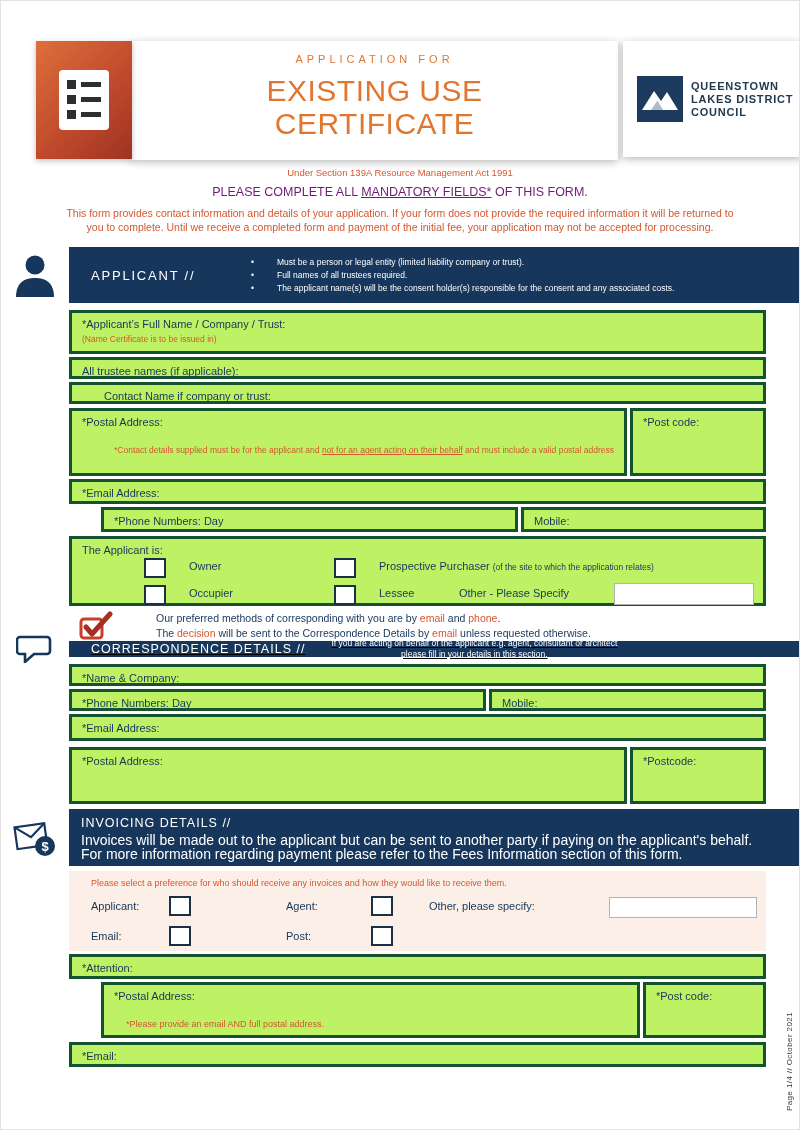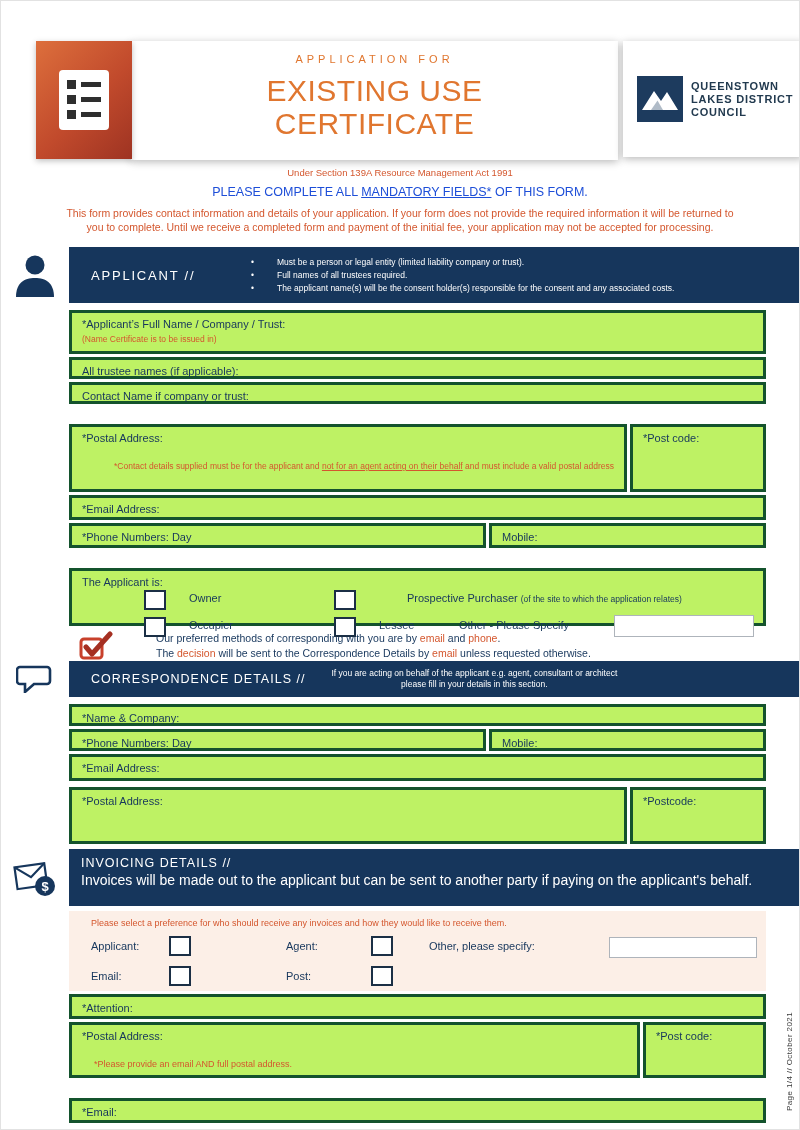--- a/index.html
+++ b/index.html
@@ -34,56 +34,56 @@
   .icon-tile {
     position:absolute; left:35px; top:40px; width:96px; height:118px;
     background: linear-gradient(135deg,#dd6f3c 0%,#c14a2c 55%,#9e3322 100%);
     display:flex; align-items:center; justify-content:center; z-index:2;
     box-shadow: 0 2px 6px rgba(0,0,0,0.25);
   }
 
   
   .flow { padding-top: 166px; }
   .subtitle { text-align:center; color:#d4572e; font-size:9.5px; line-height:12px; margin-bottom:6px; }
-  .mandatory { text-align:center; color:#1d4ed8; font-size:12.5px; line-height:15px; margin-bottom:6px; }
+  .mandatory { text-align:center; color:#701a75; font-size:12.5px; line-height:15px; margin-bottom:6px; }
   .u { text-decoration: underline; }
   .intro { width:684px; margin:0 auto 13px auto; text-align:center; color:#d4572e; font-size:10.5px; line-height:14px; }
 
   
   .bar { display:flex; width:100%; }
   .bar-icon { flex:0 0 68px; background:#ffffff; display:flex; align-items:center; justify-content:center; }
   .bar-body { flex:1; background:#16365c; display:flex; align-items:center; color:#ffffff; }
   .applicant-bar { height:56px; }
   .bar-title { letter-spacing:1.8px; font-size:13px; white-space:nowrap; }
   .applicant-title { margin-left:22px; width:150px; }
   .bullets { margin-left:10px; font-size:8.5px; line-height:13px; }
   .bullet-row { display:flex; }
   .dot { width:26px; text-align:left; flex:0 0 26px; }
 
-  .corr-bar { height:36px; }
+  .corr-bar { height:16px;text-decoration:underline; }
   .corr-title { margin-left:22px; font-size:12.5px; letter-spacing:1px; }
   .corr-sub { margin-left:26px; font-size:8.5px; line-height:11px; }
   .corr-sub .line2 { text-align:center; }
 
   .inv-bar { height:57px; }
   .inv-body { display:block; padding:7px 0 5px 12px; }
   .inv-title { font-size:12.5px; letter-spacing:1px; margin-bottom:4px; }
   .inv-sub { font-size:14px; line-height:13.5px; }
 
   
   .content { margin-left:68px; width:697px; }
   .mt7 { margin-top:7px; } .mt5 { margin-top:5px; }
   .fbox { position:relative; border:3px solid #14532d; background:#bef264; padding:5px 10px; margin-bottom:3px; }
   .frow { display:flex; gap:3px; margin-bottom:3px; }
   .frow .fbox { margin-bottom:0; }
   .grow { flex:1; }
   .w136 { flex:0 0 136px; } .w123 { flex:0 0 123px; } .w417 { flex:0 0 417px; }
   .h44 { height:44px; } .h26 { height:22px; } .h27 { height:27px; } .h68 { height:68px; }
-  .h25 { height:25px; } .h70 { height:58px; } .h57 { height:57px; } .h56 { height:56px; }
-  .mb4 { margin-bottom:20px; } .mb5 { margin-bottom:5px; } .mb6 { margin-bottom:6px; }
+  .h25 { height:25px; } .h70 { height:70px; } .h57 { height:57px; } .h56 { height:56px; }
+  .mb4 { margin-bottom:4px;padding-left:32px; } .mb5 { margin-bottom:5px; } .mb6 { margin-bottom:6px; }
   .flabel { color:#16365c; font-size:11px; line-height:13px; }
   .fnote { color:#d4572e; font-size:8.5px; line-height:11px; margin-top:3px; }
   .postal-note { margin-top:16px; margin-left:32px; }
 
   .cb { position:absolute; width:22px; height:20px; border:2px solid #1b2f45; background:#fff; }
   .cb-text { position:absolute; color:#16365c; font-size:11px; white-space:nowrap; }
   .cb-small { font-size:8.5px; }
   .line-input { position:absolute; border:1px solid #aeb4bb; background:#fff; font-family:inherit; font-size:11px; padding:0 4px; }
 
   .pref { display:flex; margin:5px 0 0 10px; align-items:flex-start;gap:29px; }
@@ -210,21 +210,21 @@
         <div class="fbox grow h25">
           <div class="flabel">Mobile:</div>
         </div>
       </div>
 
       <div class="fbox h70 mb5">
         <div class="flabel">The Applicant is:</div>
         <span class="cb" style="top:19px; left:72px;"></span>
         <span class="cb-text" style="top:21px; left:117px;">Owner</span>
         <span class="cb" style="top:19px; left:262px;"></span>
-        <span class="cb-text" style="top:21px; left:307px;margin-left:28px;"><span>Prospective Purchaser</span> <span class="cb-small">(of the site to which the application relates)</span></span>
+        <span class="cb-text" style="top:21px; left:307px;"><span>Prospective Purchaser</span> <span class="cb-small">(of the site to which the application relates)</span></span>
         <span class="cb" style="top:46px; left:72px;"></span>
         <span class="cb-text" style="top:48px; left:117px;">Occupier</span>
         <span class="cb" style="top:46px; left:262px;"></span>
         <span class="cb-text" style="top:48px; left:307px;">Lessee</span>
         <span class="cb-text" style="top:48px; left:387px;">Other - Please Specify</span>
         <input class="line-input" style="top: 44px; left: 542px; width: 140px; height: 22px;">
       </div>
 
       <div class="pref">
         <svg width="34" height="30" viewBox="0 0 34 30">
@@ -286,20 +286,21 @@
             <path d="M4 8 L19 20 L34 8" fill="none" stroke="#16365c" stroke-width="2.2"></path>
           </g>
           <circle cx="33" cy="29" r="10" fill="#16365c"></circle>
           <text x="33" y="33.5" fill="#ffffff" font-size="13" font-weight="bold" text-anchor="middle" font-family="'Liberation Sans', sans-serif">$</text>
         </svg>
       </div>
       <div class="bar-body inv-body">
         <div class="inv-title">INVOICING DETAILS //</div>
         <div class="inv-sub">
           <div>Invoices will be made out to the applicant but can be sent to another party if paying on the applicant's behalf.</div>
+          <div>For more information regarding payment please refer to the Fees Information section of this form.</div>
         </div>
       </div>
     </div>
 
     <div class="content mt5">
       <div class="pinkbox">
         <div class="pink-note">Please select a preference for who should receive any invoices and how they would like to receive them.</div>
         <span class="plabel" style="top:29px; left:22px;">Applicant:</span>
         <span class="cb" style="top:25px; left:100px;"></span>
         <span class="plabel" style="top:29px; left:217px;">Agent:</span>

